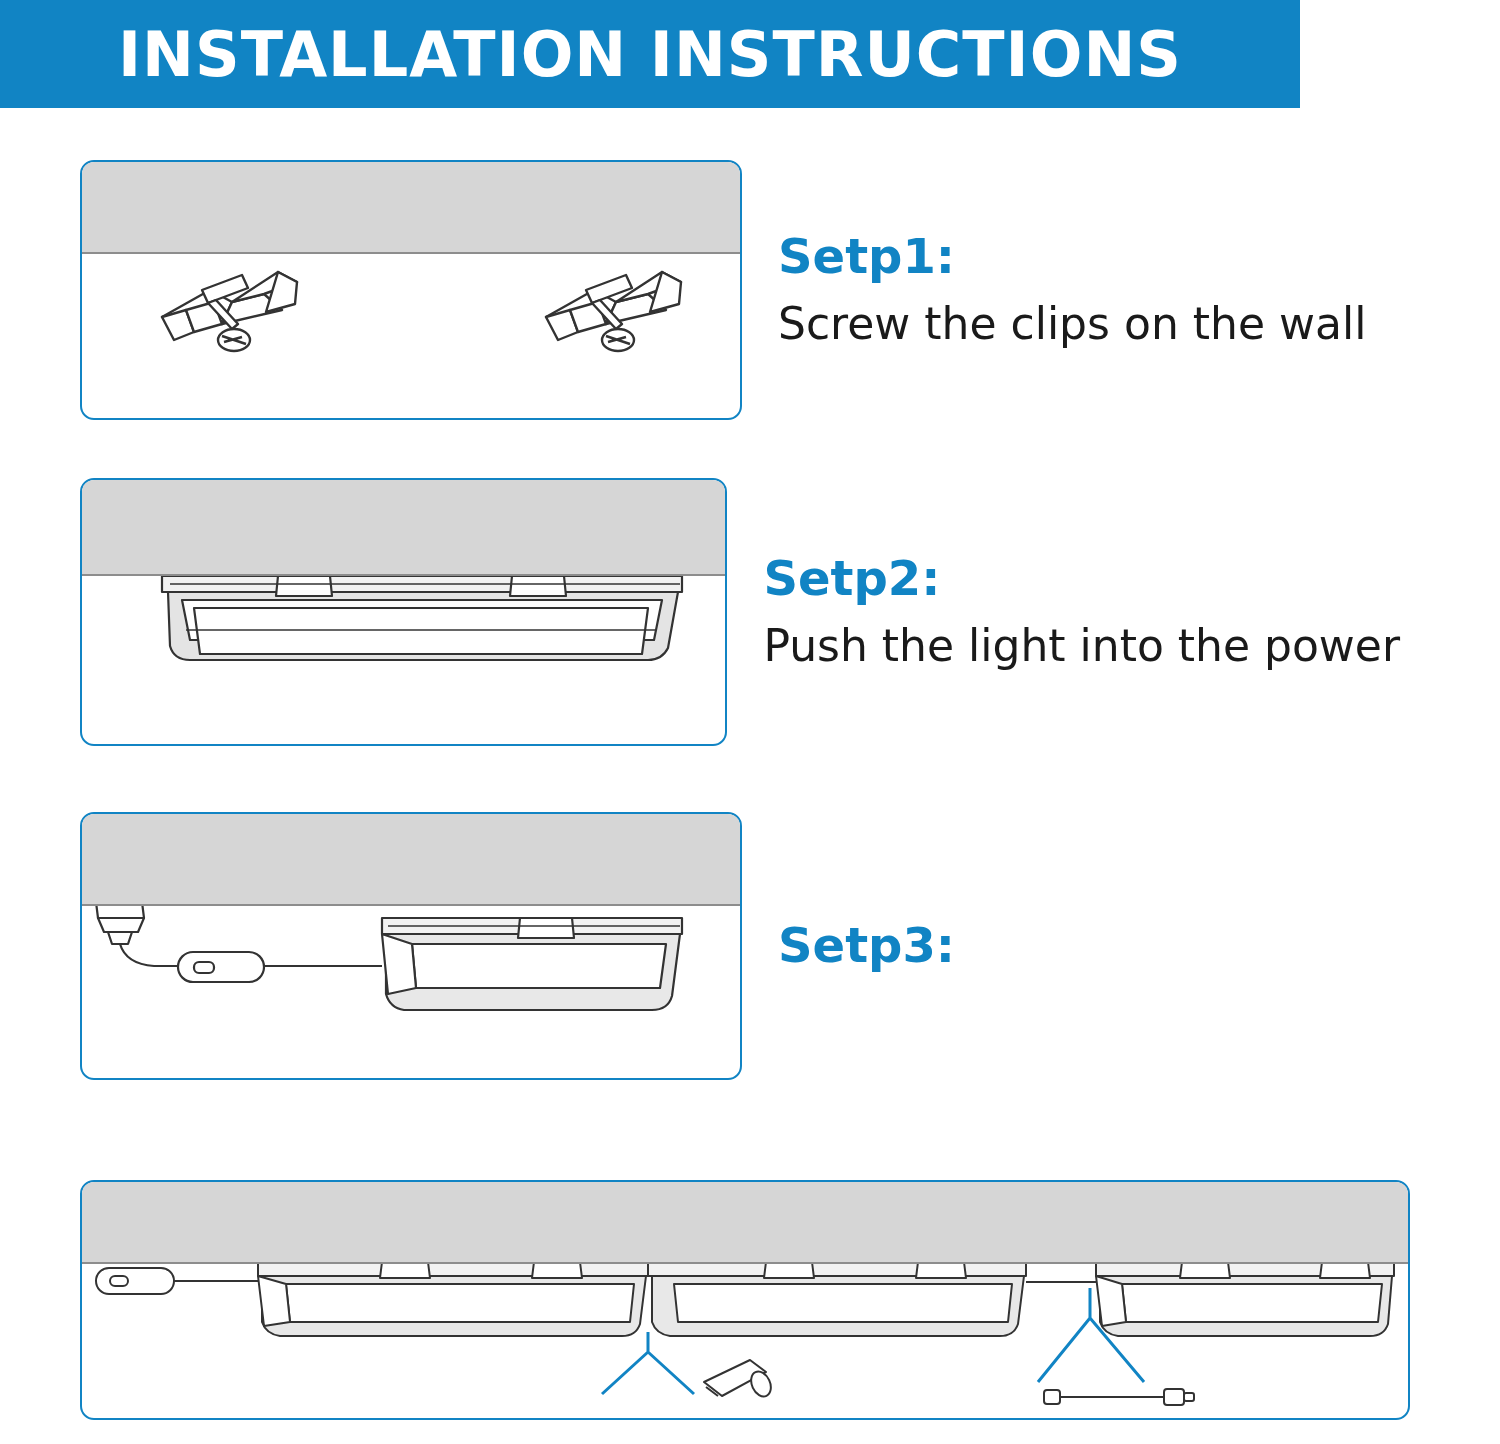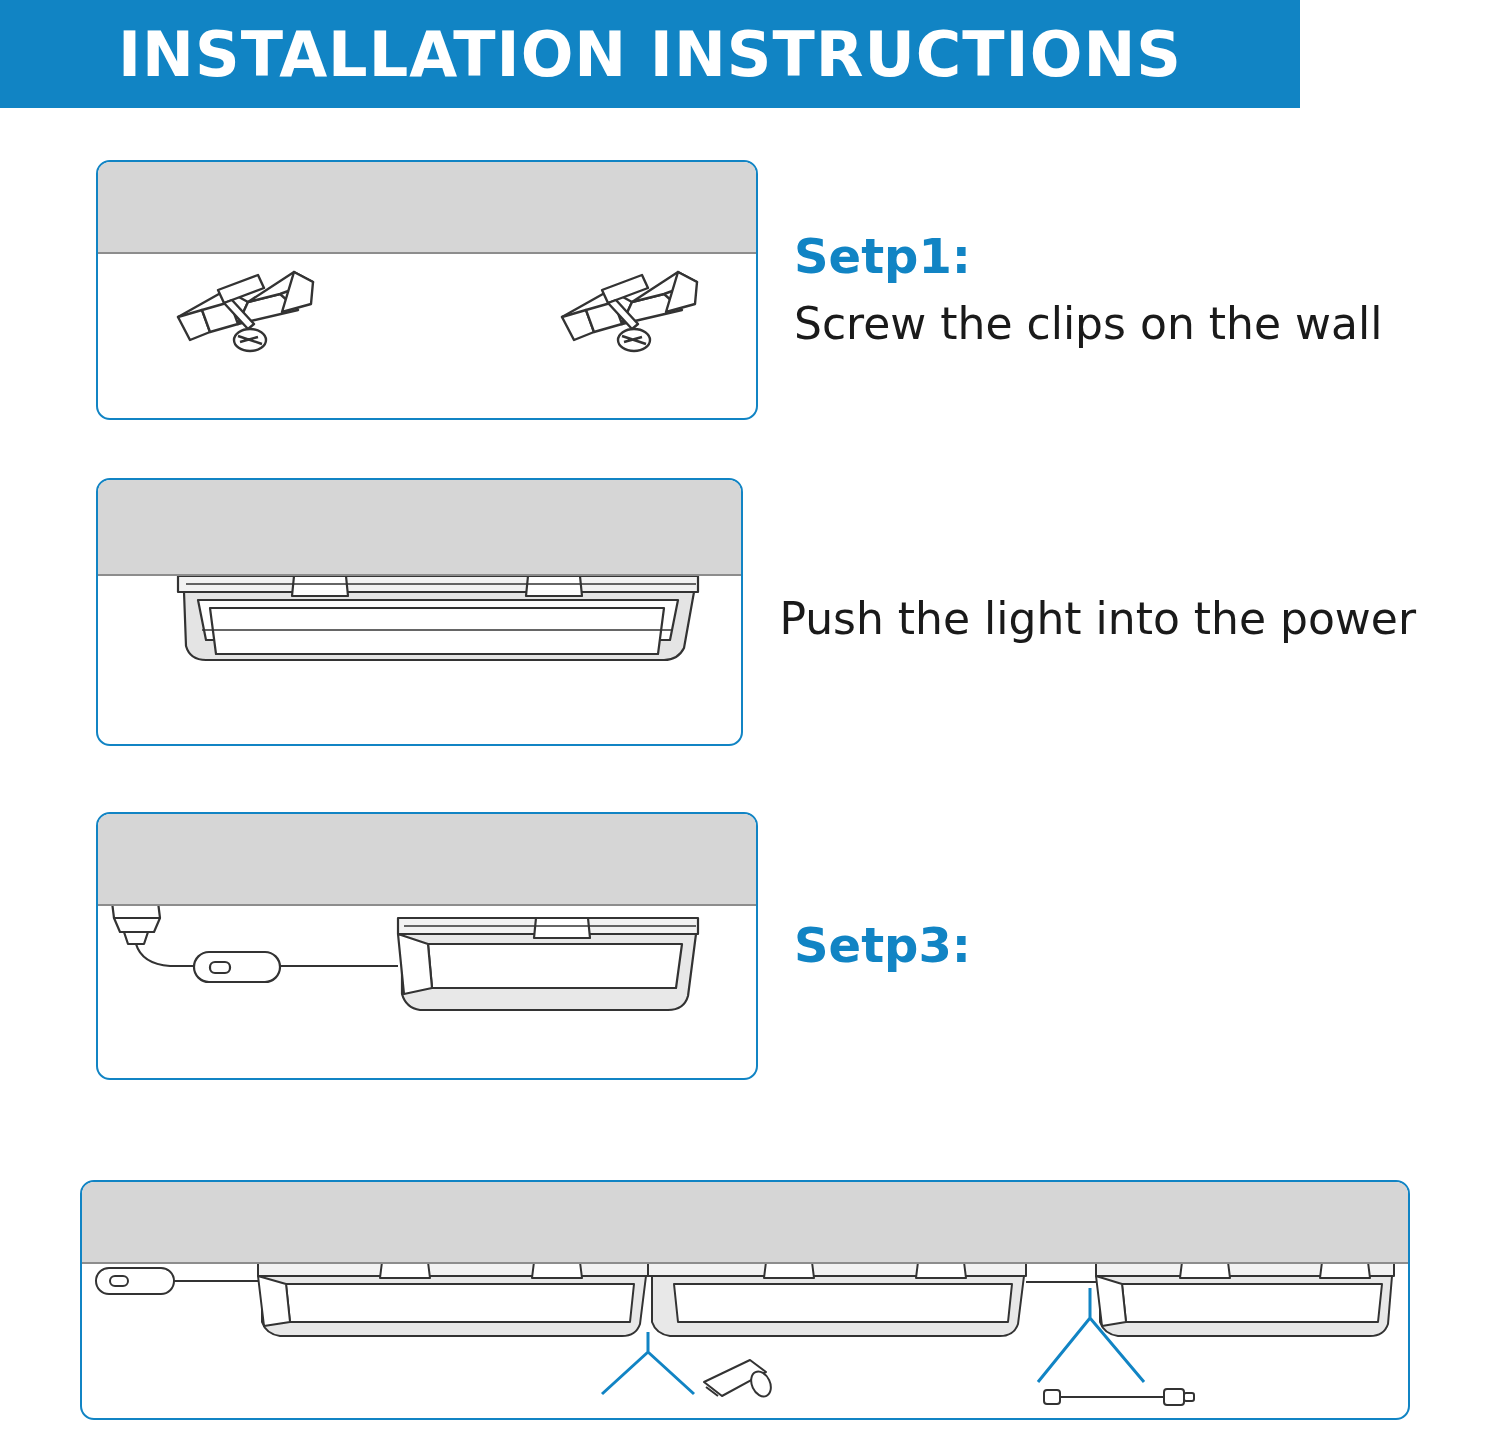--- a/index.html
+++ b/index.html
@@ -32,21 +32,21 @@
     font-size: 62px;
     font-weight: bold;
     letter-spacing: 1px;
     font-family: "DejaVu Sans", sans-serif;
     white-space: nowrap;
   }
 
   
   .step-row {
     position: absolute;
-    left: 16px;
+    left: 0;
     width: 1400px;
     display: flex;
     align-items: center;
   }
   .panel {
     position: relative;
     border: 2px solid #1184c4;
     border-radius: 14px;
     background: #ffffff;
     box-sizing: border-box;
@@ -163,20 +163,21 @@
         <path d="M430 96 L482 96 L484 116 L428 116 Z"></path>
       </g>
 
       <g stroke="#333333" stroke-width="1.6" fill="none">
         <path d="M88 104 L598 104"></path>
         <path d="M104 150 L574 150"></path>
       </g>
     </svg>
   </div>
   <div class="step-text">
+    <div class="step-label">Setp2:</div>
     <div class="step-desc">Push the light into the power</div>
   </div>
 </div>
 
 <div class="step-row" style="top:812px;">
   <div class="panel" style="margin-left:80px; width:662px; height:268px;">
     <div class="wall" style="height:92px;"></div>
     <svg width="658" height="264" viewBox="0 0 658 264">
 
       <g fill="#ffffff" stroke="#333333" stroke-width="2.2" stroke-linejoin="round">

